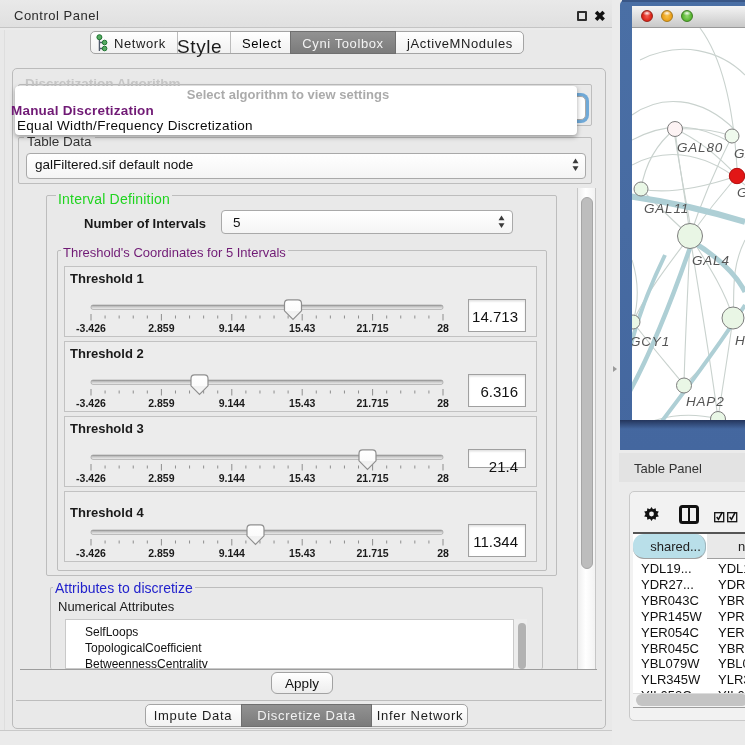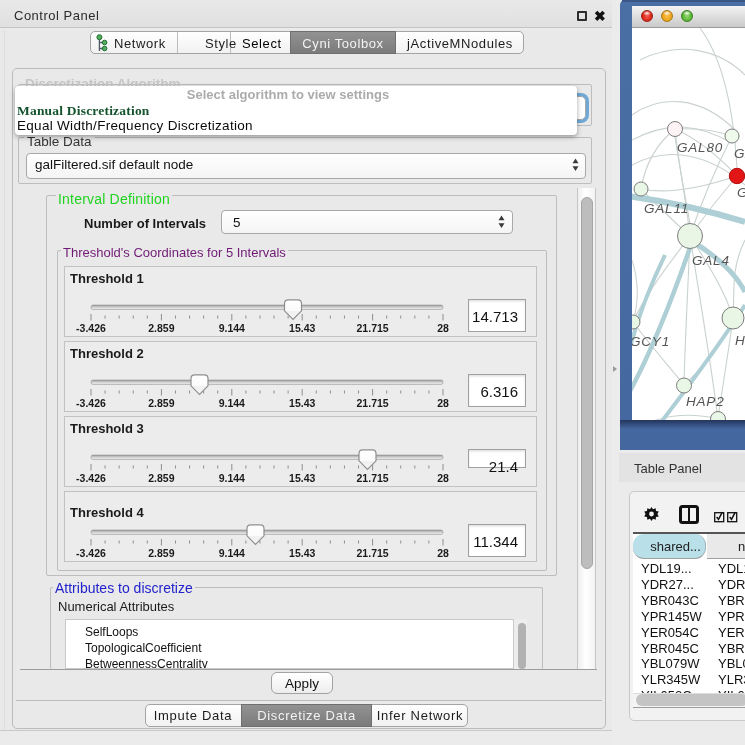--- a/index.html
+++ b/index.html
@@ -24,21 +24,21 @@
   <div class="abs" style="left:290px;top:31px;width:106px;height:23px;background:linear-gradient(#929292,#7b7b7b);border:1px solid #6f6f6f;"></div>
   <div class="abs" style="left:96px;top:34px;width:12px;height:18px;">
     <svg width="12" height="18" viewBox="0 0 12 18">
       <path d="M3.4 3.2 L3.4 17 M3.4 8.5 L8.5 8.5 M3.4 14.5 L8.5 14.5" stroke="#4f5a6b" stroke-width="1.3" fill="none"></path>
       <circle cx="3.4" cy="3.2" r="2.5" fill="#55ab62" stroke="#1e7330" stroke-width="1"></circle>
       <circle cx="8.6" cy="8.5" r="2.3" fill="#55ab62" stroke="#1e7330" stroke-width="1"></circle>
       <circle cx="8.6" cy="14.5" r="2.3" fill="#55ab62" stroke="#1e7330" stroke-width="1"></circle>
     </svg>
   </div>
   <div class="abs" style="left:114px;top:36px;font-size:13px;letter-spacing:0.6px;color:#1c1c1c;">Network</div>
-  <div class="abs" style="left:205px;top:36px;font-size:13px;letter-spacing:0.6px;color:#1c1c1c;">Style</div>
+  <div class="abs" style="left:177px;top:36px;font-size:19px;letter-spacing:0.6px;color:#1c1c1c;">Style</div>
   <div class="abs" style="left:242px;top:36px;font-size:13px;letter-spacing:0.6px;color:#000000;">Select</div>
   <div class="abs" style="left:290px;top:36px;width:106px;text-align:center;font-size:13px;letter-spacing:0.6px;color:#f3f3f3;">Cyni Toolbox</div>
   <div class="abs" style="left:396px;top:36px;width:128px;text-align:center;font-size:13px;letter-spacing:0.6px;color:#1c1c1c;">jActiveMNodules</div>
 
   <div class="abs" style="left:12px;top:68px;width:594px;height:661px;background:#e9e9e9;border:1px solid #bbbbbb;border-radius:5px;"></div>
 
   <div class="abs" style="left:18px;top:84px;width:574px;height:42px;border:1px solid #bdbdbd;border-radius:2px;"></div>
   <div class="abs" style="left:25px;top:76px;font-size:13.5px;font-weight:bold;color:#c6c6c6;background:transparent;">Discretization Algorithm</div>
 
   <div class="abs" style="left:27px;top:96px;width:559px;height:24px;background:#fff;border:1px solid #a9a9a9;border-radius:5px;box-shadow:0 0 0 3px rgba(90,158,212,0.85);"></div>
@@ -302,21 +302,21 @@
   <div class="abs" style="left:241px;top:704px;width:131px;height:23px;background:linear-gradient(#929292,#7b7b7b);border:1px solid #6f6f6f;"></div>
   <div class="abs" style="left:145px;top:708px;width:96px;text-align:center;font-size:13px;letter-spacing:0.7px;color:#1c1c1c;">Impute Data</div>
   <div class="abs" style="left:241px;top:708px;width:131px;text-align:center;font-size:13px;letter-spacing:0.7px;color:#f3f3f3;">Discretize Data</div>
   <div class="abs" style="left:372px;top:708px;width:96px;text-align:center;font-size:13px;letter-spacing:0.7px;color:#1c1c1c;">Infer Network</div>
 
   <div class="abs" style="left:0;top:730px;width:612px;height:1px;background:#c9c9c9;"></div>
   <div class="abs" style="left:0;top:731px;width:612px;height:14px;background:#ebebeb;"></div>
 
   <div class="abs" style="left:15px;top:86px;width:562px;height:49px;background:#fff;border-radius:4px;box-shadow:0 2px 5px rgba(0,0,0,0.35);z-index:30;"></div>
   <div class="abs" style="left:15px;top:87px;width:546px;text-align:center;font-size:13px;font-weight:bold;color:#ababab;z-index:31;">Select algorithm to view settings</div>
-  <div class="abs" style="left:17px;top:103px;font-size:13.5px;letter-spacing:0.2px;font-weight:bold;color:#14532d;z-index:31;font-family:Liberation Serif, serif;">Manual Discretization</div>
+  <div class="abs" style="left:11px;top:103px;font-size:13.5px;letter-spacing:0.2px;font-weight:bold;color:#701a75;z-index:31;">Manual Discretization</div>
   <div class="abs" style="left:17px;top:118px;font-size:13.5px;letter-spacing:0.3px;color:#0a0a0a;z-index:31;">Equal Width/Frequency Discretization</div>
 
   <div class="abs" style="left:612px;top:30px;width:8px;height:715px;background:#ececec;"></div>
   <div class="abs" style="left:613px;top:366px;width:0;height:0;border-top:3px solid transparent;border-bottom:3px solid transparent;border-left:4px solid #9a9a9a;"></div>
 
   <div class="abs" style="left:620px;top:0;width:125px;height:450px;background:linear-gradient(#4a6fa5,#44679f);border-radius:5px 0 0 0;"></div>
   <div class="abs" style="left:622px;top:0;width:123px;height:2px;background:#3a5787;"></div>
   <div class="abs" style="left:632px;top:6px;width:113px;height:22px;background:linear-gradient(#f4f4f4,#c9c9c9);border-bottom:1px solid #9a9a9a;"></div>
   <div class="abs" style="left:641px;top:10px;width:12px;height:12px;border-radius:50%;background:radial-gradient(ellipse 70% 45% at 50% 22%,rgba(255,255,255,0.95),rgba(255,255,255,0) 60%),radial-gradient(circle at 50% 55%,#f2594e,#dc2417 60%,#ad1509);border:0.5px solid #9a2018;"></div>
   <div class="abs" style="left:661px;top:10px;width:12px;height:12px;border-radius:50%;background:radial-gradient(ellipse 70% 45% at 50% 22%,rgba(255,255,255,0.95),rgba(255,255,255,0) 60%),radial-gradient(circle at 50% 55%,#f6c044,#eca019 60%,#c07d0c);border:0.5px solid #a97b1a;"></div>

